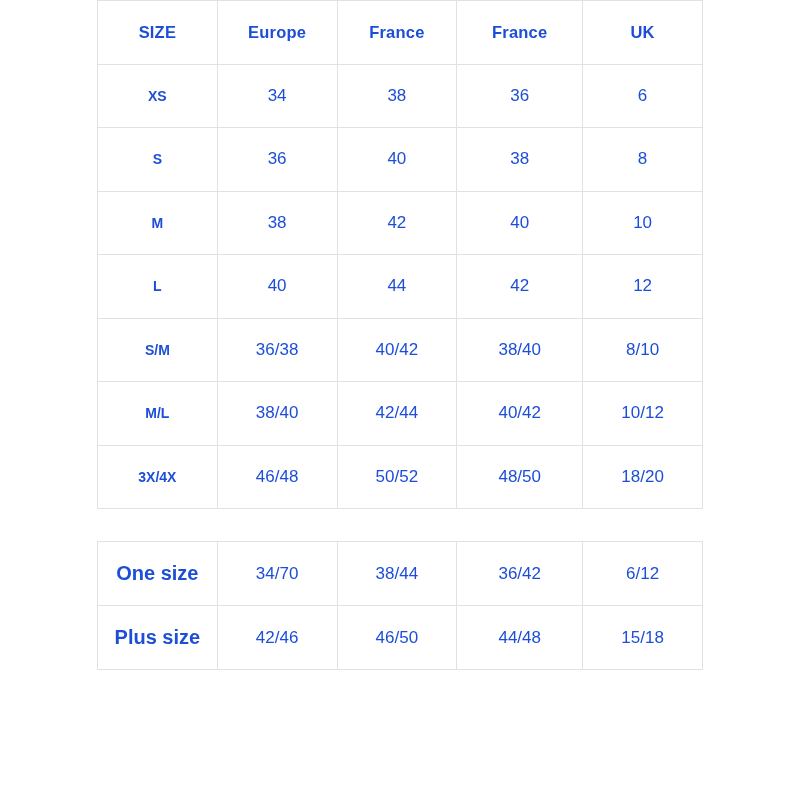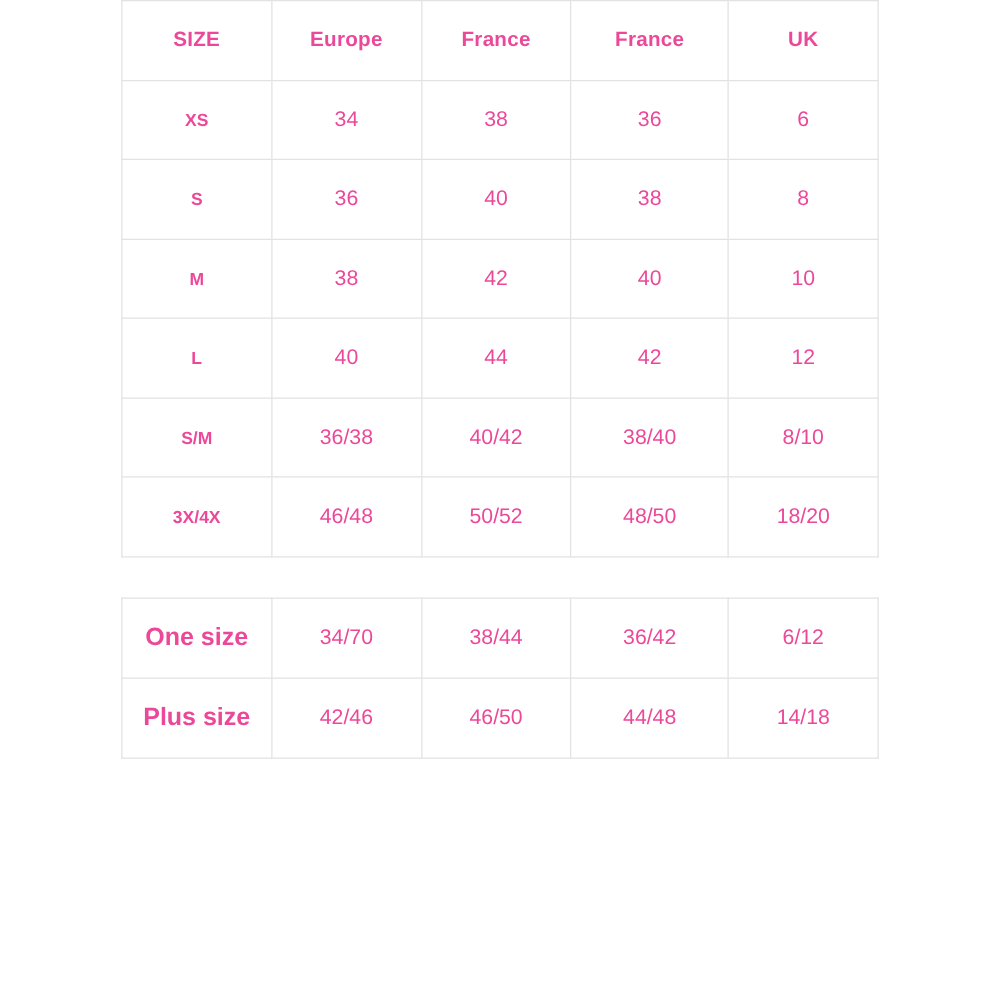--- a/index.html
+++ b/index.html
@@ -25,21 +25,21 @@
     border-collapse: collapse;
     width: 606px;
     table-layout: fixed;
   }
   table.size-table td,
   table.size-table th {
     border: 1px solid #e2e2e4;
     text-align: center;
     vertical-align: middle;
     font-size: 17px;
-    color: #ec4899;
+    color: #1d4ed8;
     font-weight: 400;
     padding: 0;
   }
   
   col.c0 { width: 116px; }
   col.c1 { width: 116px; }
   col.c2 { width: 116px; }
   col.c3 { width: 122px; }
   col.c4 { width: 116px; }
 
@@ -119,20 +119,27 @@
         <td>12</td>
       </tr>
       <tr>
         <td class="rowhead">S/M</td>
         <td>36/38</td>
         <td>40/42</td>
         <td>38/40</td>
         <td>8/10</td>
       </tr>
       <tr>
+        <td class="rowhead">M/L</td>
+        <td>38/40</td>
+        <td>42/44</td>
+        <td>40/42</td>
+        <td>10/12</td>
+      </tr>
+      <tr>
         <td class="rowhead">3X/4X</td>
         <td>46/48</td>
         <td>50/52</td>
         <td>48/50</td>
         <td>18/20</td>
       </tr>
     </tbody>
   </table>
 
   <div class="spacer"></div>
@@ -151,18 +158,18 @@
         <td>34/70</td>
         <td>38/44</td>
         <td>36/42</td>
         <td>6/12</td>
       </tr>
       <tr>
         <td class="rowhead">Plus size</td>
         <td>42/46</td>
         <td>46/50</td>
         <td>44/48</td>
-        <td>14/18</td>
+        <td>15/18</td>
       </tr>
     </tbody>
   </table>
 
 </div>
 
 </body></html>

